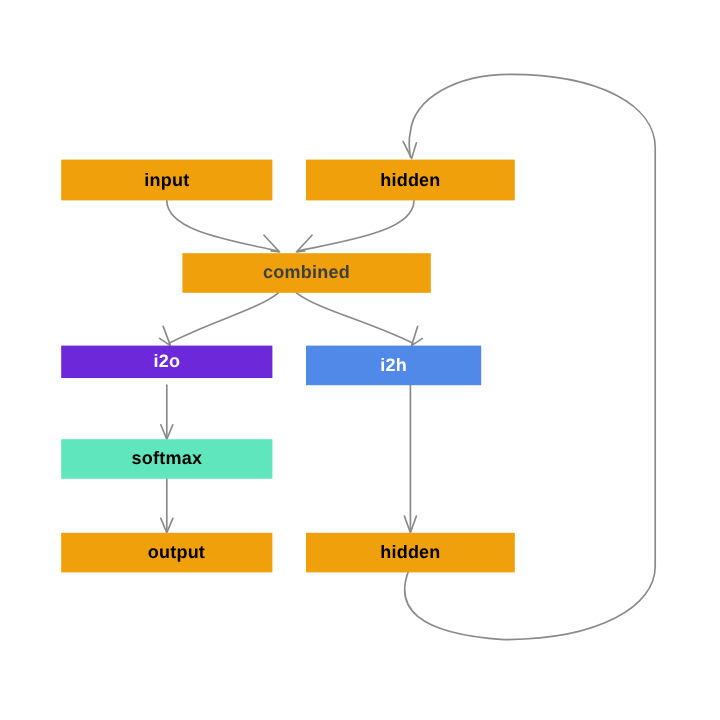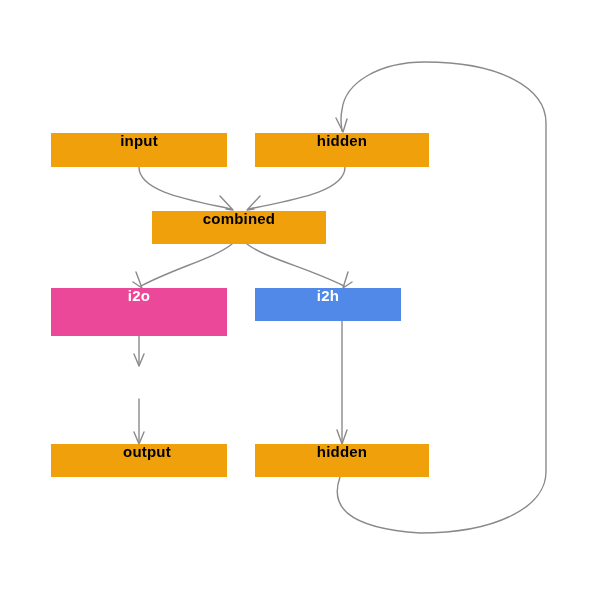--- a/index.html
+++ b/index.html
@@ -22,20 +22,21 @@
   #graph-svg {
     position: absolute;
     left: 0;
     top: 0;
     width: 600px;
     height: 600px;
   }
   .node-box {
     position: absolute;
     display: flex;
+    align-items: center;
     justify-content: center;
     box-sizing: border-box;
     font-weight: bold;
     font-size: 15px;
     letter-spacing: 0.2px;
     line-height: 1;
     user-select: none;
   }
   .edge-path {
     fill: none;
@@ -107,32 +108,35 @@
   </svg>
 
   <div class="node-box" style="left:51px; top:133px; width:176px; height:34px; background:#efa00b; color:#000000;">
     <span>input</span>
   </div>
 
   <div class="node-box" style="left:255px; top:133px; width:174px; height:34px; background:#efa00b; color:#000000;">
     <span>hidden</span>
   </div>
 
-  <div class="node-box" style="left:152px; top:211px; width:174px; height:33px; background:#efa00b; color:#000000;">
+  <div class="node-box" style="left:152px; top:211px; width:207px; height:33px; background:#efa00b; color:#404040;">
     <span>combined</span>
   </div>
 
-  <div class="node-box" style="left:51px; top:288px; width:176px; height:48px; background:#ec4899; color:#ffffff;">
+  <div class="node-box" style="left:51px; top:288px; width:176px; height:27px; background:#6d28d9; color:#ffffff;">
     <span>i2o</span>
   </div>
 
   <div class="node-box" style="left:255px; top:288px; width:146px; height:33px; background:#5089e8; color:#ffffff;">
     <span>i2h</span>
   </div>
 
+  <div class="node-box" style="left:51px; top:366px; width:176px; height:33px; background:#5fe6bc; color:#000000;">
+    <span>softmax</span>
+  </div>
 
   <div class="node-box" style="left:51px; top:444px; width:176px; height:33px; background:#efa00b; color:#000000;padding-left:16px;">
     <span>output</span>
   </div>
 
   <div class="node-box" style="left:255px; top:444px; width:174px; height:33px; background:#efa00b; color:#000000;">
     <span>hidden</span>
   </div>
 
 </div>

